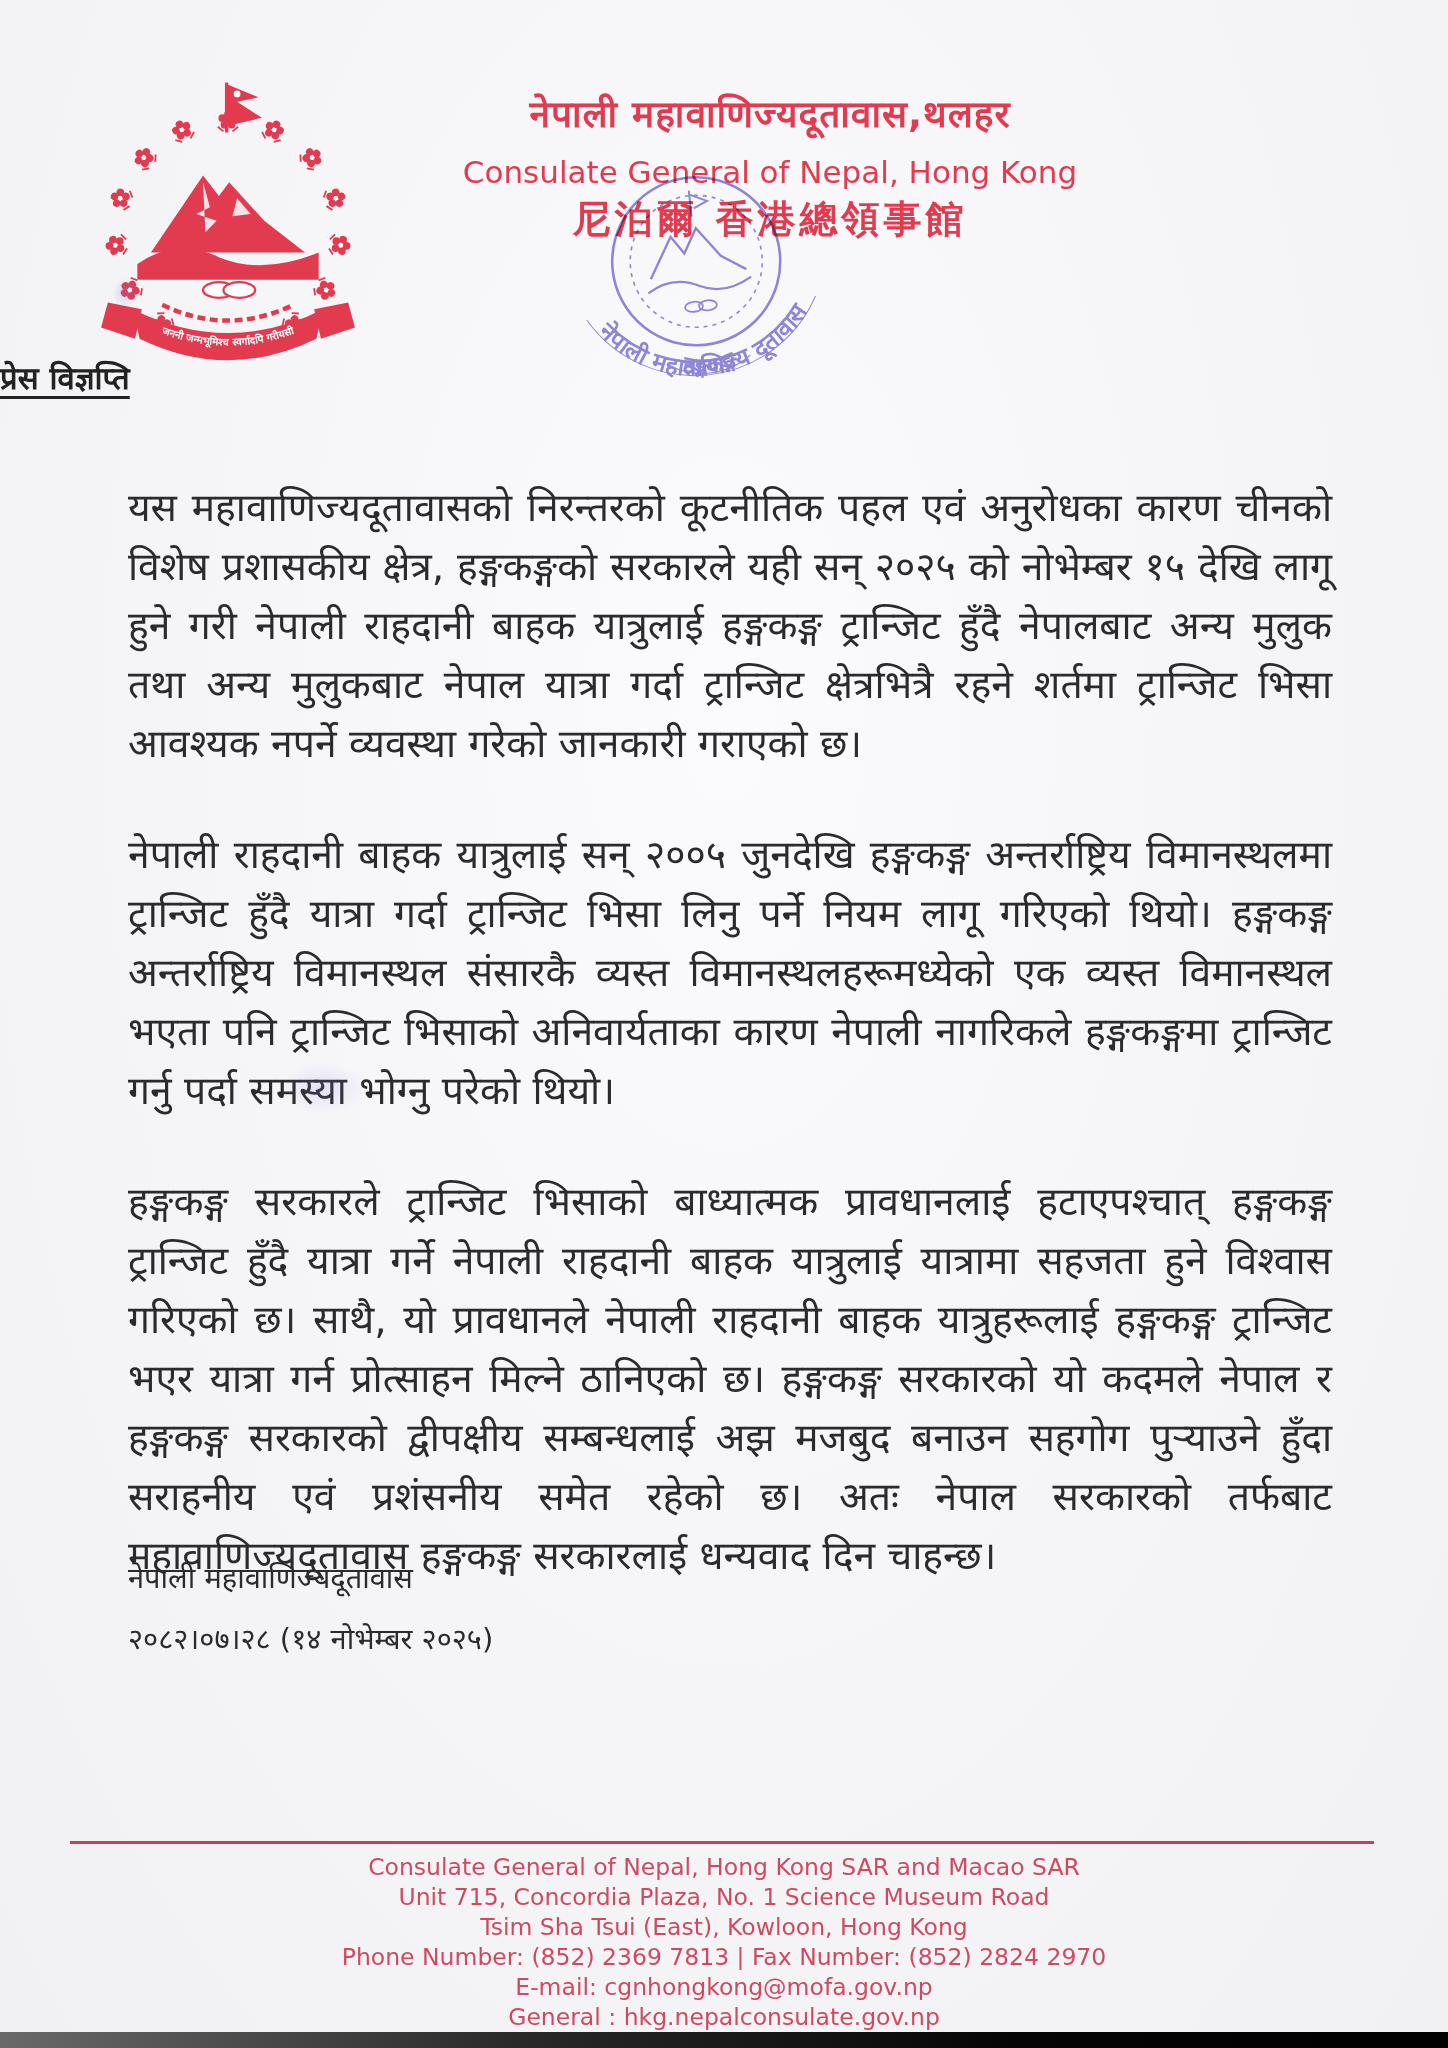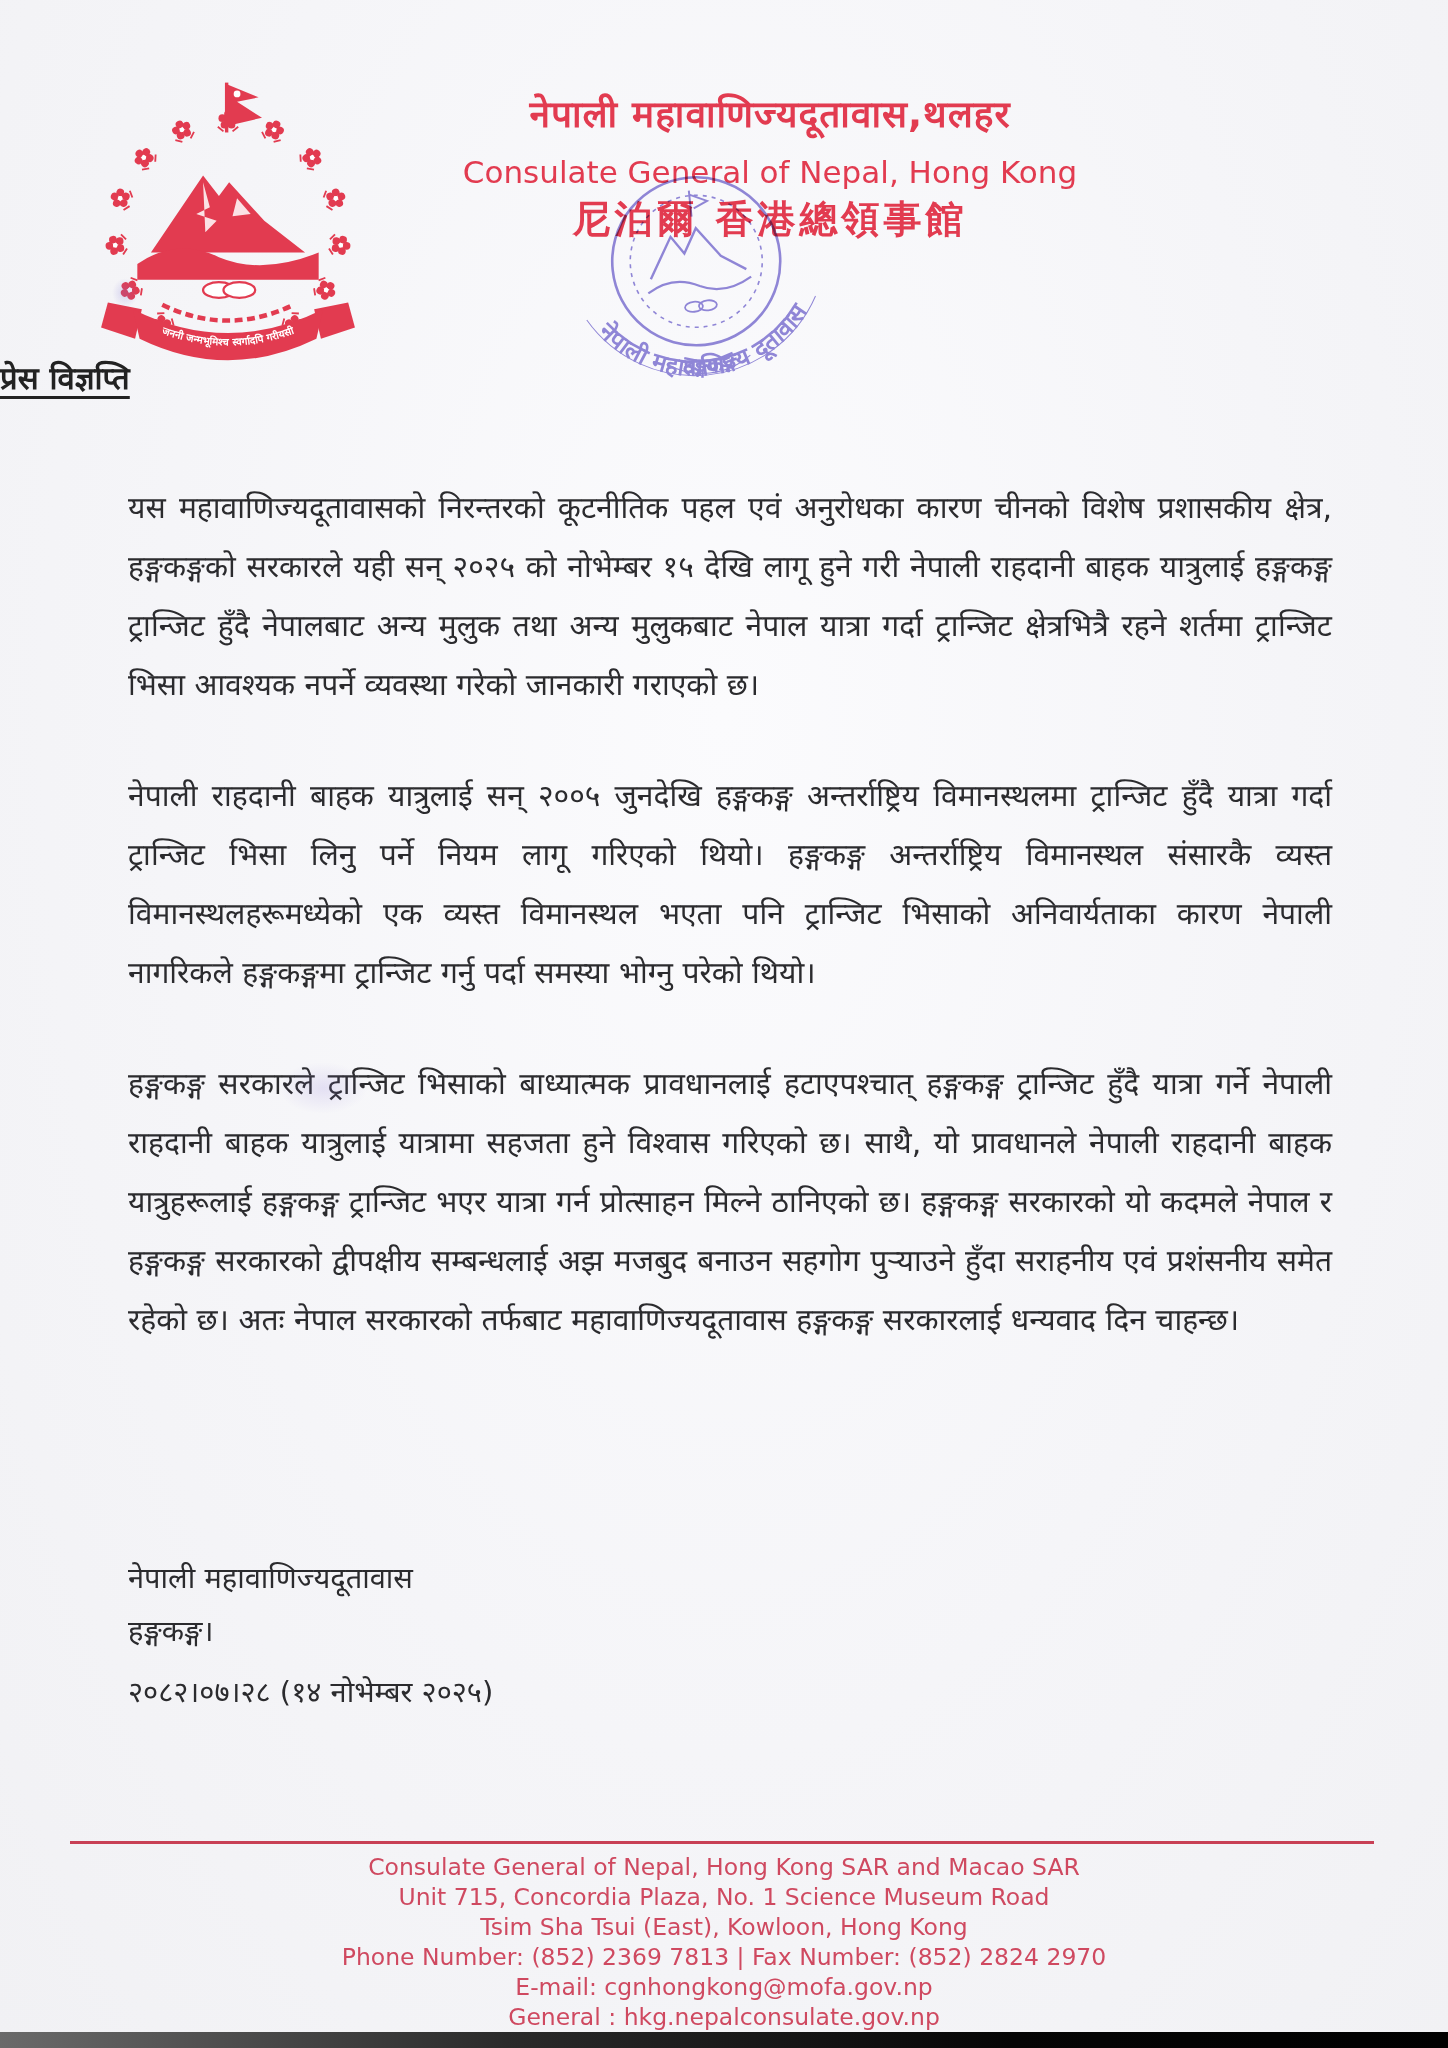--- a/index.html
+++ b/index.html
@@ -29,21 +29,21 @@
   .doc-title{
     position:absolute;left:0;top:356px;width:1380px;
     font-size:31px;font-weight:bold;color:#222;
     text-decoration:underline;
     text-underline-offset:7px;
   }
   
   .body-text{
     position:absolute;left:128px;top:478px;width:1204px;
     color:#2b2b2e;
-    font-size:30px;line-height:59px;
+    font-size:39px;line-height:59px;
     text-align:justify;
   }
   .body-text p{margin:0 0 52px 0;}
   .signature{
     position:absolute;left:128px;top:1552px;width:700px;
     color:#2b2b2e;font-size:29px;line-height:53px;
   }
   .sig-date{margin-top:8px;}
   
   .smudge{
@@ -166,21 +166,20 @@
   <div class="doc-title">प्रेस विज्ञप्ति</div>
 
   <div class="body-text">
     <p>यस महावाणिज्यदूतावासको निरन्तरको कूटनीतिक पहल एवं अनुरोधका कारण चीनको विशेष प्रशासकीय क्षेत्र, हङ्गकङ्गको सरकारले यही सन् २०२५ को नोभेम्बर १५ देखि लागू हुने गरी नेपाली राहदानी बाहक यात्रुलाई हङ्गकङ्ग ट्रान्जिट हुँदै नेपालबाट अन्य मुलुक तथा अन्य मुलुकबाट नेपाल यात्रा गर्दा ट्रान्जिट क्षेत्रभित्रै रहने शर्तमा ट्रान्जिट भिसा आवश्यक नपर्ने व्यवस्था गरेको जानकारी गराएको छ।</p>
     <p>नेपाली राहदानी बाहक यात्रुलाई सन् २००५ जुनदेखि हङ्गकङ्ग अन्तर्राष्ट्रिय विमानस्थलमा ट्रान्जिट हुँदै यात्रा गर्दा ट्रान्जिट भिसा लिनु पर्ने नियम लागू गरिएको थियो।  हङ्गकङ्ग अन्तर्राष्ट्रिय विमानस्थल संसारकै व्यस्त विमानस्थलहरूमध्येको एक व्यस्त विमानस्थल भएता पनि ट्रान्जिट भिसाको अनिवार्यताका कारण नेपाली नागरिकले हङ्गकङ्गमा ट्रान्जिट गर्नु पर्दा समस्या भोग्नु परेको थियो।</p>
     <p>हङ्गकङ्ग सरकारले ट्रान्जिट भिसाको बाध्यात्मक प्रावधानलाई हटाएपश्चात् हङ्गकङ्ग ट्रान्जिट हुँदै यात्रा गर्ने नेपाली राहदानी बाहक यात्रुलाई यात्रामा सहजता हुने विश्वास गरिएको छ।  साथै, यो प्रावधानले नेपाली राहदानी बाहक यात्रुहरूलाई हङ्गकङ्ग ट्रान्जिट भएर यात्रा गर्न प्रोत्साहन मिल्ने ठानिएको छ।  हङ्गकङ्ग सरकारको यो कदमले नेपाल र हङ्गकङ्ग सरकारको द्वीपक्षीय सम्बन्धलाई अझ मजबुद बनाउन सहगोग पुऱ्याउने हुँदा सराहनीय एवं प्रशंसनीय समेत रहेको छ।  अतः नेपाल सरकारको तर्फबाट महावाणिज्यदूतावास हङ्गकङ्ग सरकारलाई धन्यवाद दिन चाहन्छ।</p>
   </div>
 
   <div class="signature">
     <div>नेपाली महावाणिज्यदूतावास</div>
-    <div>हङ्गकङ्ग।</div>
     <div class="sig-date">२०८२।०७।२८ (१४ नोभेम्बर २०२५)</div>
   </div>
 
   <div class="smudge"></div>
   <div class="smudge2"></div>
 
   <div class="footer-rule"></div>
   <div class="footer">
     <div>Consulate General of Nepal, Hong Kong SAR and Macao SAR</div>
     <div>Unit 715, Concordia Plaza, No. 1 Science Museum Road</div>

